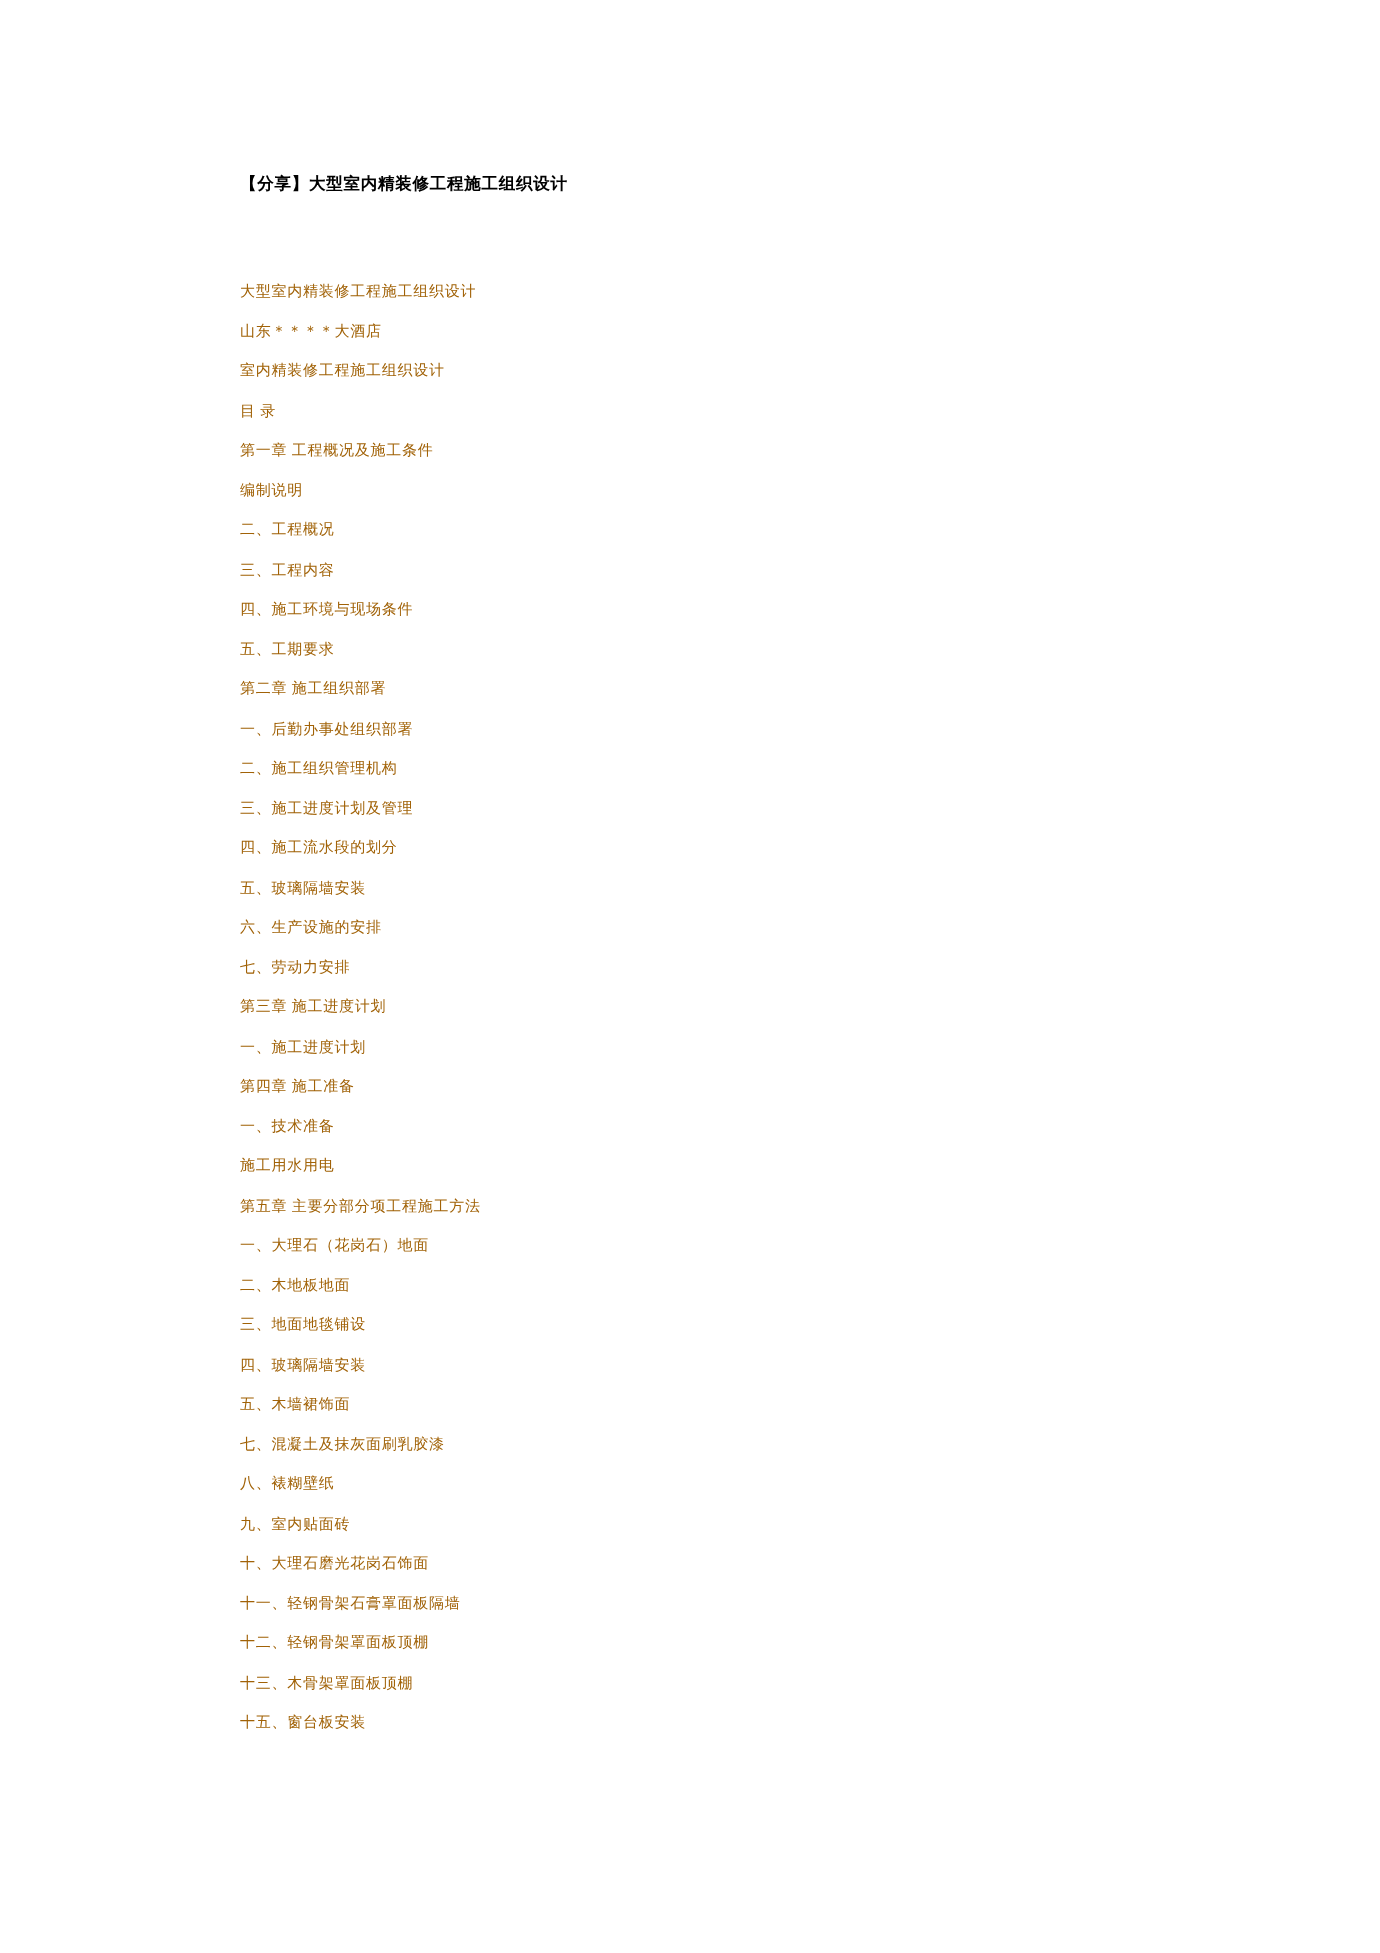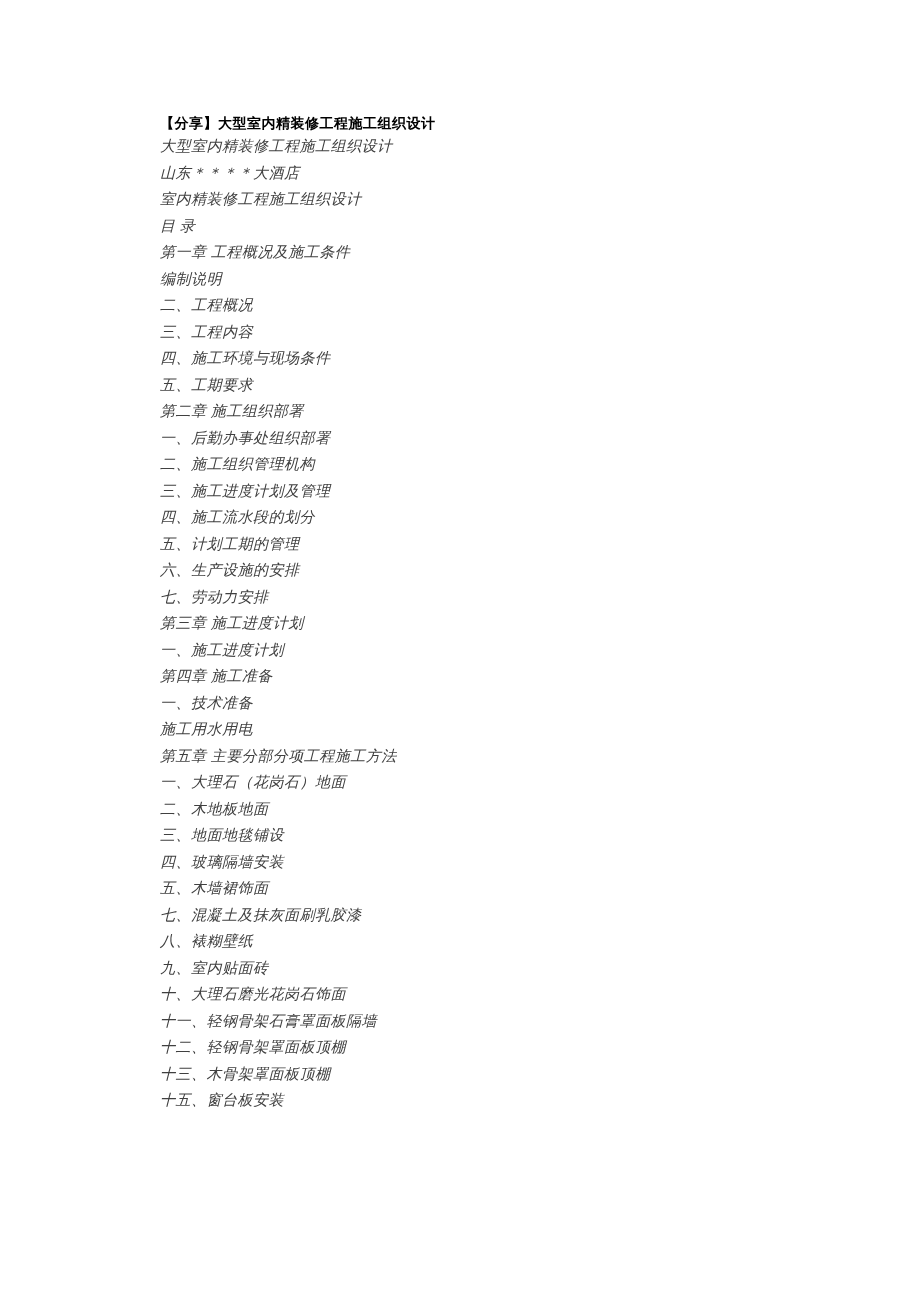--- a/index.html
+++ b/index.html
@@ -6,31 +6,31 @@
       background: #ffffff;
       margin: 0;
       padding: 0;
       font-family: "SimSun", "宋体", serif;
       width: 920px;
     }
     .page {
       padding: 115px 160px 100px 160px;
     }
     .title {
-      font-size: 14px;
+      font-size: 11px;
       font-weight: bold;
+      margin-bottom: 52px;
       color: #000;
       letter-spacing: 0.5px;
     }
     .line {
-      font-size: 15px;
+      font-size: 10px;
       line-height: 26.5px;
-      color: #404040;
+      color: #a16207;
       letter-spacing: 0.5px;
-      font-style: italic;
     }
   </style>
 </head>
 <body>
 
 <div class="page">
   <div class="title">【分享】大型室内精装修工程施工组织设计</div>
   <div id="body-lines">
       <div class="line">大型室内精装修工程施工组织设计</div>
       <div class="line">山东＊＊＊＊大酒店</div>
@@ -40,21 +40,21 @@
       <div class="line">编制说明</div>
       <div class="line">二、工程概况</div>
       <div class="line">三、工程内容</div>
       <div class="line">四、施工环境与现场条件</div>
       <div class="line">五、工期要求</div>
       <div class="line">第二章 施工组织部署</div>
       <div class="line">一、后勤办事处组织部署</div>
       <div class="line">二、施工组织管理机构</div>
       <div class="line">三、施工进度计划及管理</div>
       <div class="line">四、施工流水段的划分</div>
-      <div class="line">五、计划工期的管理</div>
+      <div class="line">五、玻璃隔墙安装</div>
       <div class="line">六、生产设施的安排</div>
       <div class="line">七、劳动力安排</div>
       <div class="line">第三章 施工进度计划</div>
       <div class="line">一、施工进度计划</div>
       <div class="line">第四章 施工准备</div>
       <div class="line">一、技术准备</div>
       <div class="line">施工用水用电</div>
       <div class="line">第五章 主要分部分项工程施工方法</div>
       <div class="line">一、大理石（花岗石）地面</div>
       <div class="line">二、木地板地面</div>

